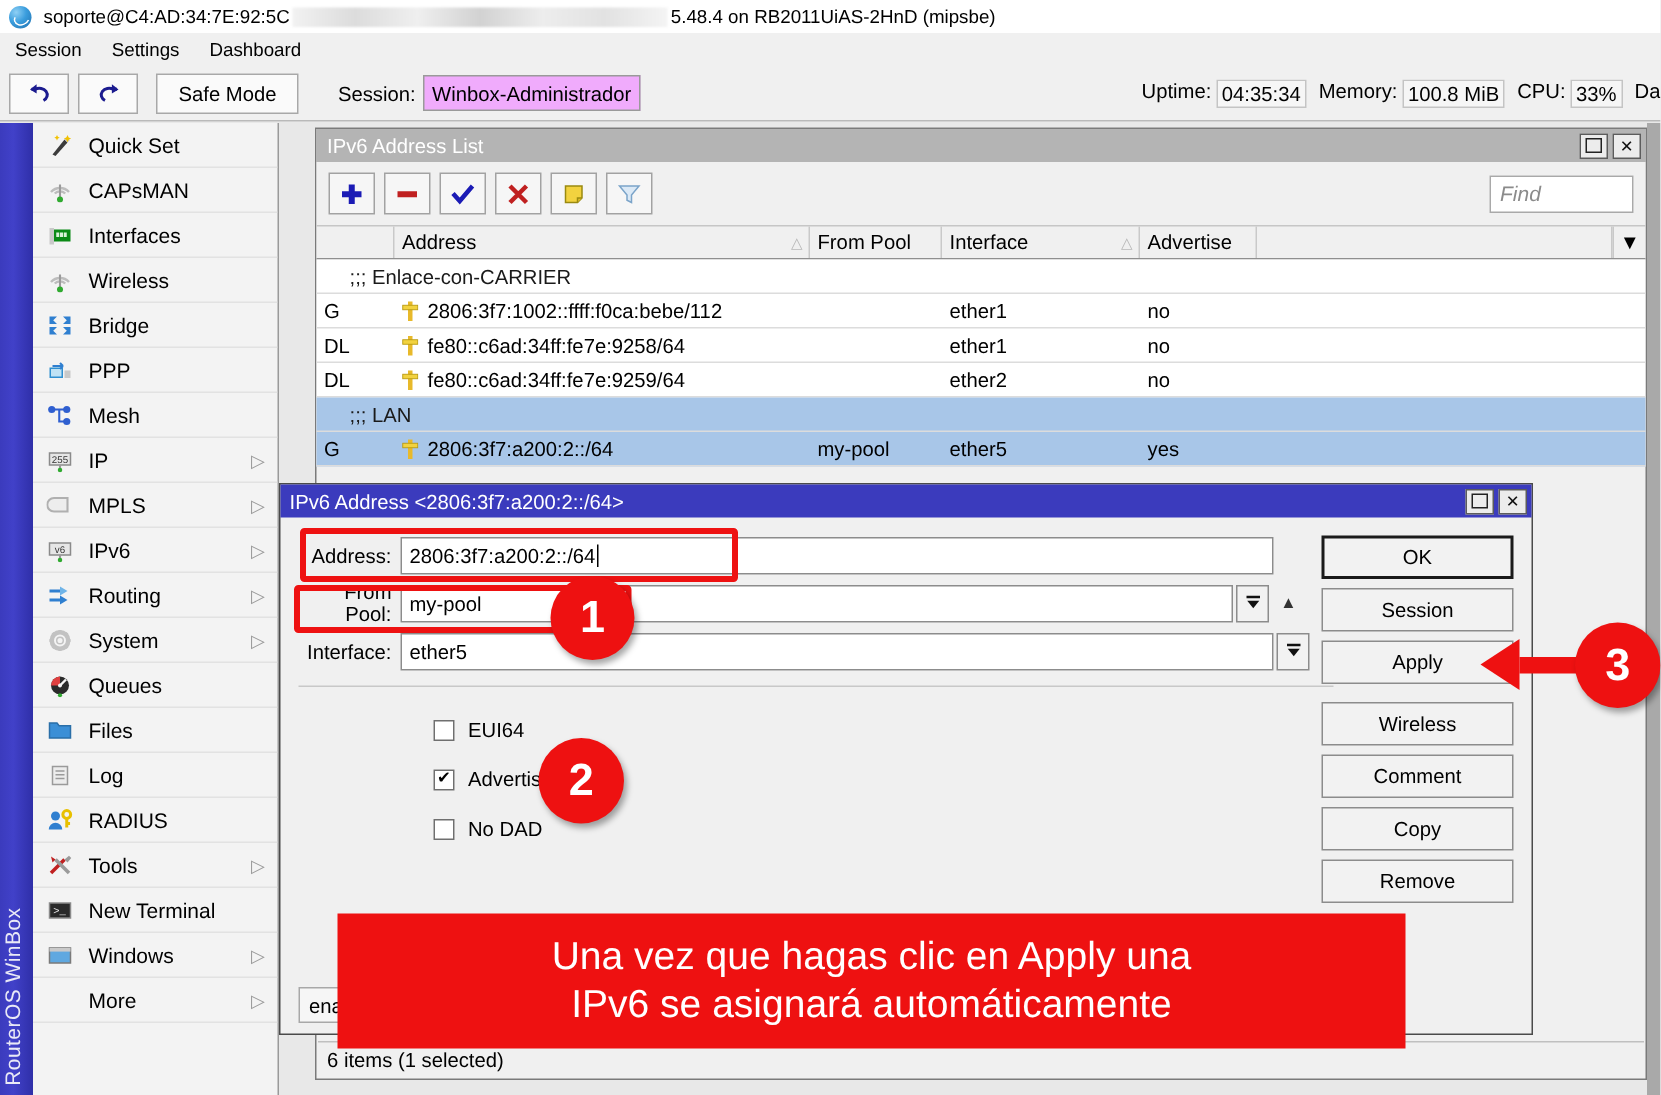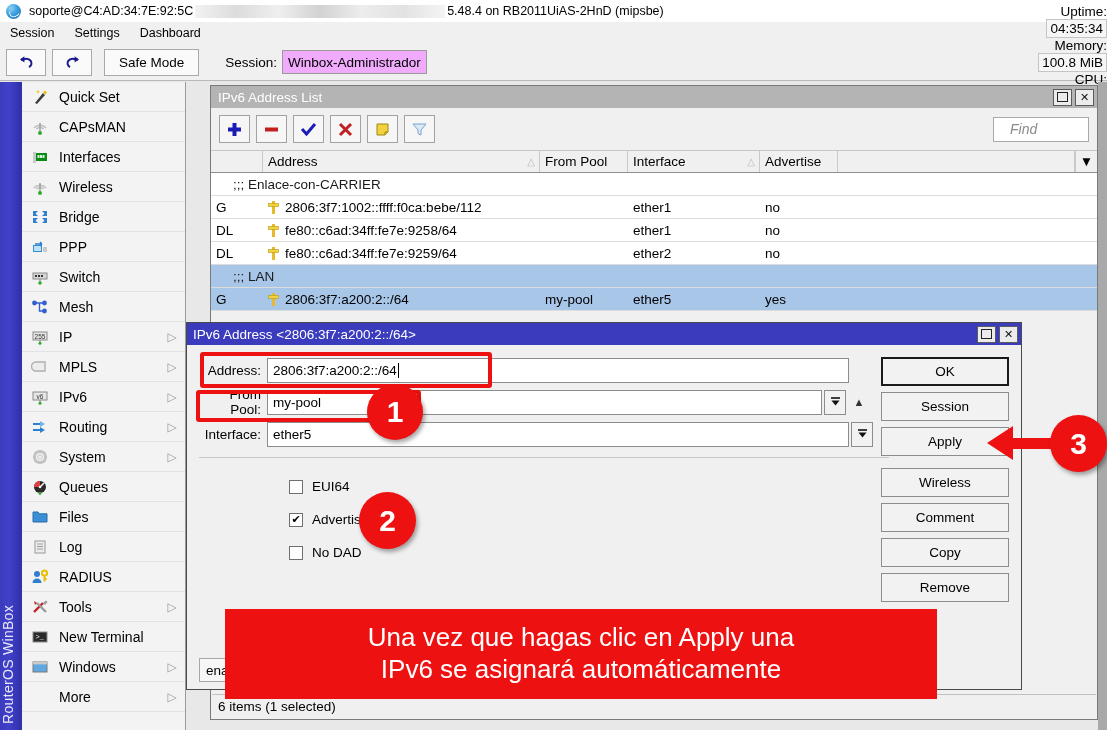--- a/index.html
+++ b/index.html
@@ -73,23 +73,23 @@
     border: 1px solid #a8a8a8; background: #fafafa;
     display: flex; align-items: center; font-size: 13.5px;
   }
   .tb-session-label { margin-left: 26px; font-size: 13.5px; }
   .tb-session-value {
     margin-left: 5px; height: 24px; padding: 0 5px;
     border: 1px solid #9a9a9a; background: #f0abfc;
     display: flex; align-items: center; font-size: 13.5px;
   }
   .tb-right {
-    margin-left: auto; display: flex; align-items: flex-end;
+    margin-left: auto; display: flex; align-items: flex-start;
     font-size: 13.5px; padding-right: 0;
-    white-space: nowrap; overflow: hidden; flex-direction: column;
+    white-space: nowrap; overflow: hidden;
   }
   .tb-right .lbl { margin-left: 8px; }
   .tb-right .val {
     margin-left: 3px; padding: 1px 3px;
     border: 1px solid #c4c4c4; background: #f6f6f6;
   }
   .tb-right .trunc { margin-left: 8px; }
 
   
   .sidebar {
@@ -155,21 +155,21 @@
   }
   .lt-btn {
     width: 31px; height: 28px; margin-right: 6px;
     border: 1px solid #a2a2a2; background: #f6f6f6;
     display: flex; align-items: center; justify-content: center;
   }
   .find-box {
     margin-left: auto; margin-right: 8px;
     width: 96px; height: 25px;
     border: 1px solid #a9a9a9; background: #ffffff;
-    display: flex; align-items: center; padding-left: 16px;
+    display: flex; align-items: center; padding-left: 6px;
     color: #8b8b8b; font-style: italic; font-size: 14px;
   }
   .tbl-head {
     height: 23px; display: flex; align-items: stretch;
     background: #f0f0f0;
     border-top: 1px solid #c6c6c6; border-bottom: 1px solid #8f8f8f;
     font-size: 13.5px;
   }
   .th {
     display: flex; align-items: center; padding-left: 5px;
@@ -425,33 +425,20 @@
           <svg width="18" height="16" viewBox="0 0 18 16">
               <rect x="2" y="6" width="9" height="7" fill="#2f8fd0"></rect>
               <rect x="3" y="7" width="7" height="5" fill="#bfe2f5"></rect>
               <rect x="12" y="8" width="4" height="5" fill="#c9c9c9"></rect>
               <path d="M4 5 L11 5 M11 5 L9 3 M11 5 L9 7" stroke="#2f7fd0" stroke-width="1.4" fill="none"></path>
             </svg>
         </span>
         <span class="side-label">PPP</span>
       </div>
 
-      <div class="side-item">
-        <span class="side-ico">
-          <svg width="18" height="16" viewBox="0 0 18 16">
-              <rect x="2" y="4" width="14" height="6" fill="#d6d6d6" stroke="#8a8a8a"></rect>
-              <rect x="4" y="6" width="2" height="2" fill="#333"></rect>
-              <rect x="7" y="6" width="2" height="2" fill="#333"></rect>
-              <rect x="10" y="6" width="2" height="2" fill="#333"></rect>
-              <rect x="8.3" y="10" width="1.4" height="3" fill="#9a9a9a"></rect>
-              <circle cx="9" cy="14" r="1.8" fill="#2faa2f"></circle>
-            </svg>
-        </span>
-        <span class="side-label">Switch</span>
-      </div>
 
       <div class="side-item">
         <span class="side-ico">
           <svg width="18" height="16" viewBox="0 0 18 16">
               <path d="M4 4 L13 4 M8.5 4 L8.5 12 L13 12" stroke="#2f5fd0" stroke-width="1.4" fill="none"></path>
               <circle cx="3.5" cy="4" r="2.4" fill="#2f5fd0"></circle>
               <circle cx="13.5" cy="4" r="2.4" fill="#2f5fd0"></circle>
               <circle cx="13.5" cy="12" r="2.4" fill="#2f5fd0"></circle>
             </svg>
         </span>

